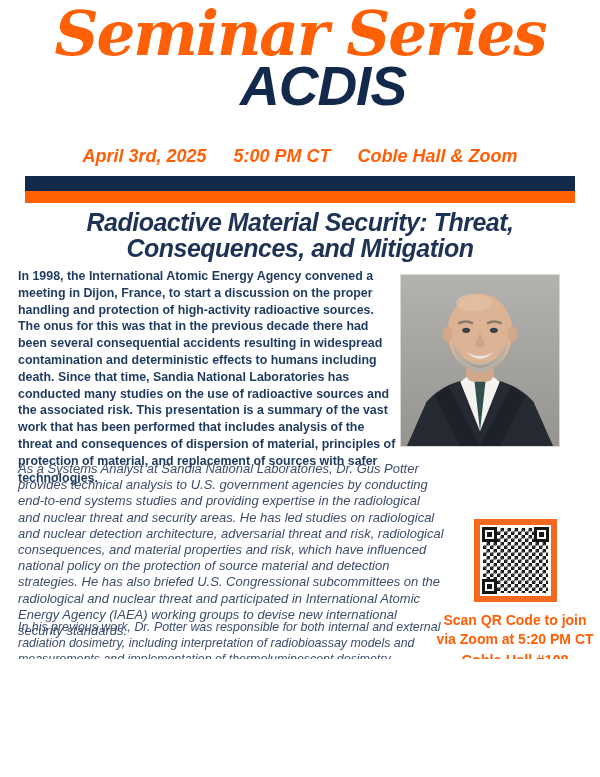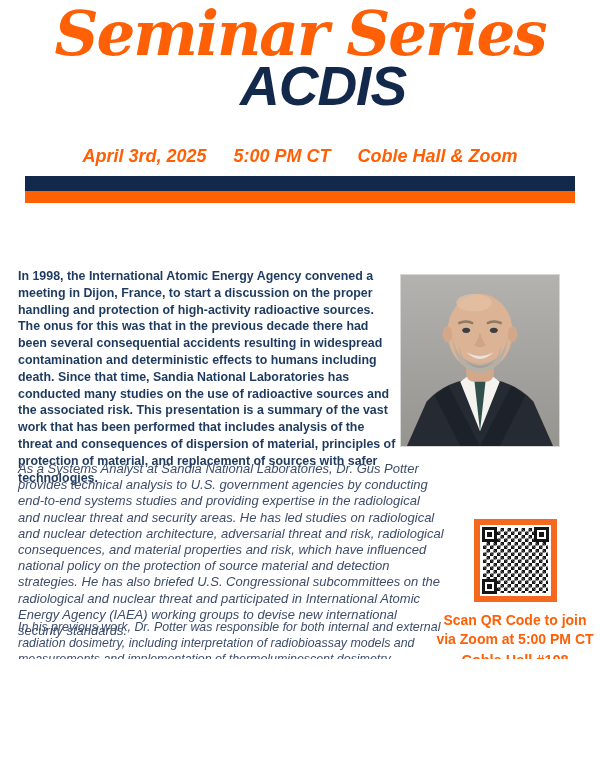--- a/index.html
+++ b/index.html
@@ -103,20 +103,24 @@
     <span>April 3rd, 2025</span>
     <span>5:00 PM CT</span>
     <span>Coble Hall &amp; Zoom</span>
   </div>
 
   <div class="rule rule-top">
     <div class="navy-bar"></div>
     <div class="orange-bar"></div>
   </div>
 
+  <div class="talk-title">
+    <div>Radioactive Material Security: Threat,</div>
+    <div>Consequences, and Mitigation</div>
+  </div>
 
   <div class="abstract">In 1998, the International Atomic Energy Agency convened a meeting in Dijon, France, to start a discussion on the proper handling and protection of high-activity radioactive sources. The onus for this was that in the previous decade there had been several consequential accidents resulting in widespread contamination and deterministic effects to humans including death. Since that time, Sandia National Laboratories has conducted many studies on the use of radioactive sources and the associated risk. This presentation is a summary of the vast work that has been performed that includes analysis of the threat and consequences of dispersion of material, principles of protection of material, and replacement of sources with safer technologies.</div>
   <div class="bio">As a Systems Analyst at Sandia National Laboratories, Dr. Gus Potter provides technical analysis to U.S. government agencies by conducting end-to-end systems studies and providing expertise in the radiological and nuclear threat and security areas. He has led studies on radiological and nuclear detection architecture, adversarial threat and risk, radiological consequences, and material properties and risk, which have influenced national policy on the protection of source material and detection strategies. He has also briefed U.S. Congressional subcommittees on the radiological and nuclear threat and participated in International Atomic Energy Agency (IAEA) working groups to devise new international security standards.</div>
   <div class="bio2">In his previous work, Dr. Potter was responsible for both internal and external radiation dosimetry, including interpretation of radiobioassay models and measurements and implementation of thermoluminescent dosimetry technologies</div>
 
   <div class="photo">
     <svg viewBox="0 0 160 173" preserveAspectRatio="none">
       <defs>
         <linearGradient id="bg" x1="0" y1="0" x2="0" y2="1">
           <stop offset="0" stop-color="#b4b2af"></stop>
@@ -153,21 +157,21 @@
       <ellipse cx="74" cy="28" rx="18" ry="9" fill="#e5c2a4" opacity="0.7"></ellipse>
     </svg>
   </div>
 
   <div class="qr-join">
     <div class="qr-pattern"></div>
     <div class="finder f-tl"></div>
     <div class="finder f-tr"></div>
     <div class="finder f-bl"></div>
   </div>
-  <div class="scan-text">Scan QR Code to join via Zoom at 5:00 PM CT</div>
+  <div class="scan-text">Scan QR Code to join via Zoom at 5:20 PM CT</div>
   <div class="room-text">Coble Hall #108</div>
 
   <div class="rule rule-bottom">
     <div class="navy-bar"></div>
     <div class="orange-bar"></div>
   </div>
 
   <div class="footer">
 
     <div class="footer-qr">

